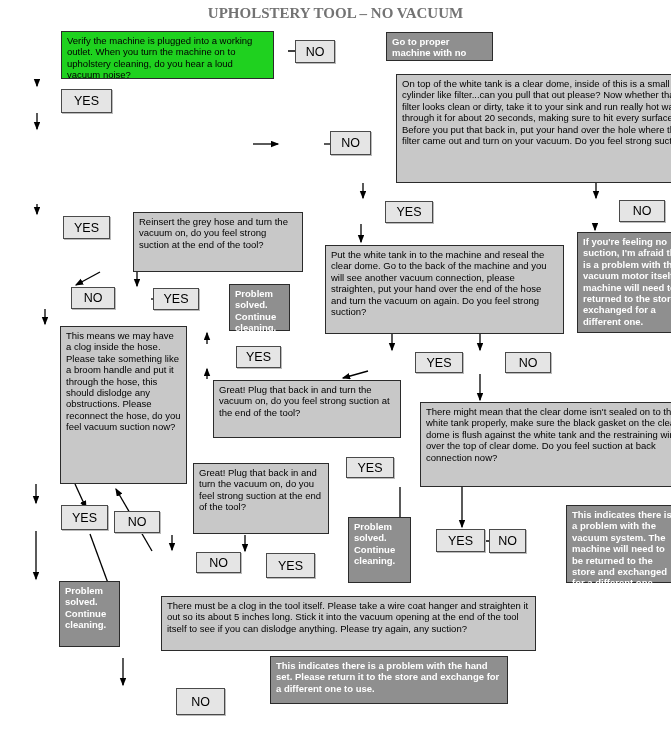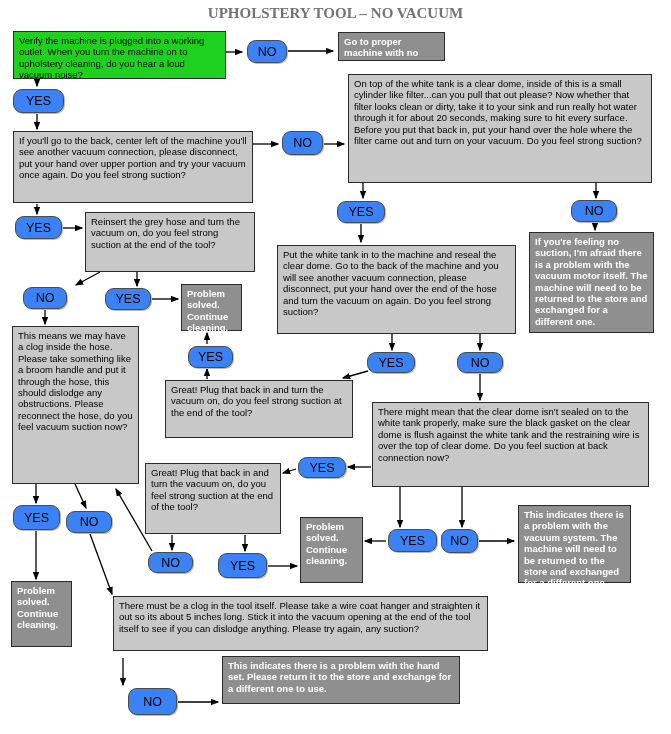--- a/index.html
+++ b/index.html
@@ -5,25 +5,25 @@
   html,body{margin:0;padding:0;background:#fff;}
   .canvas{position:relative;width:671px;height:734px;background:#ffffff;overflow:hidden;
           font-family:"Liberation Sans", sans-serif;}
   .title{position:absolute;left:0;top:5px;width:100%;margin:0;text-align:center;
          font-family:"Liberation Serif", serif;font-weight:bold;font-size:15px;color:#737373;}
   .box{position:absolute;box-sizing:border-box;border:1.5px solid #2b2b2b;
        font-size:9.5px;line-height:1.2;color:#000;padding:3px 5px;}
   .q{background:#c8c8c8;}
   .start{background:#1fd11f;}
   .end{background:#8f8f8f;color:#ffffff;font-weight:bold;}
-  .pill{position:absolute;box-sizing:border-box;border:1.5px solid #4a4a4a;border-radius:9px;
-        background:#3b82f6;color:#000;font-size:12.5px;display:flex;align-items:center;
+  .pill{position:absolute;box-sizing:border-box;border:1.5px solid #4a4a4a;border-radius:0;
+        background:#e5e5e5;color:#000;font-size:12.5px;display:flex;align-items:center;
         justify-content:center;box-shadow:1px 1px 0 #bbb;}
   svg.arrows{position:absolute;left:0;top:0;z-index:0;}
-  .box,.pill{z-index:1;}
+  .box,.pill{z-index:1;margin-left:48px;}
 </style>
 </head>
 <body>
 
 <div class="canvas">
 
   <svg class="arrows" width="671" height="734">
     <defs>
       <marker id="ah" markerWidth="7" markerHeight="6" refX="5.5" refY="2.5" orient="auto">
         <path d="M0,0 L6.5,2.5 L0,5 Z" fill="#000"></path>
@@ -71,28 +71,27 @@
     </g>
   </svg>
 
   <h1 class="title">UPHOLSTERY TOOL – NO VACUUM</h1>
 
   <div class="box start" style="left:13px;top:31px;width:213px;height:48px">Verify the machine is plugged into a working outlet. When you turn the machine on to upholstery cleaning, do you hear a loud vacuum noise?</div>
   <div class="pill" style="left:247px;top:40px;width:40px;height:23px">NO</div>
   <div class="box end" style="left:338px;top:32px;width:107px;height:29px">Go to proper machine with no power.</div>
   <div class="pill" style="left:13px;top:89px;width:51px;height:24px">YES</div>
 
-  <div class="box q" style="left:13px;top:131px;width:240px;height:72px">If you'll go to the back, center left of the machine you'll see another vacuum connection, please disconnect, put your hand over upper portion and try your vacuum once again.  Do you feel strong suction?</div>
   <div class="pill" style="left:282px;top:131px;width:41px;height:24px">NO</div>
   <div class="box q" style="left:348px;top:74px;width:304px;height:109px">On top of the white tank is a clear dome, inside of this is a small cylinder like filter...can you pull that out please?  Now whether that filter looks clean or dirty, take it to your sink and run really hot water through it for about 20 seconds, making sure to hit every surface. Before you put that back in, put your hand over the hole where the filter came out and turn on your vacuum.  Do you feel strong suction?</div>
 
   <div class="pill" style="left:337px;top:201px;width:48px;height:22px">YES</div>
   <div class="pill" style="left:571px;top:200px;width:46px;height:22px">NO</div>
   <div class="box end" style="left:529px;top:232px;width:125px;height:101px">If you're feeling no suction, I'm afraid there is a problem with the vacuum motor itself. The machine will need to be returned to the store and exchanged for a different one.</div>
-  <div class="box q" style="left:277px;top:245px;width:239px;height:89px">Put the white tank in to the machine and reseal the clear dome. Go to the back of the machine and you will see another vacuum connection, please disconnect, put your hand over the end of the hose and turn the vacuum on again.  Do you feel strong suction?</div>
+  <div class="box q" style="left:277px;top:245px;width:239px;height:89px">Put the white tank in to the machine and reseal the clear dome. Go to the back of the machine and you will see another vacuum connection, please straighten, put your hand over the end of the hose and turn the vacuum on again.  Do you feel strong suction?</div>
 
   <div class="pill" style="left:15px;top:216px;width:47px;height:23px">YES</div>
   <div class="box q" style="left:85px;top:212px;width:170px;height:60px">Reinsert the grey hose and turn the vacuum on, do you feel strong suction at the end of the tool?</div>
   <div class="pill" style="left:23px;top:287px;width:44px;height:22px">NO</div>
   <div class="pill" style="left:105px;top:288px;width:46px;height:22px">YES</div>
   <div class="box end" style="left:181px;top:284px;width:61px;height:47px">Problem solved. Continue cleaning.</div>
 
   <div class="box q" style="left:12px;top:326px;width:127px;height:158px">This means we may have a clog inside the hose.  Please take something like a broom handle and put it through the hose, this should dislodge any obstructions. Please reconnect the hose, do you feel vacuum suction now?</div>
 
   <div class="pill" style="left:188px;top:346px;width:45px;height:22px">YES</div>

